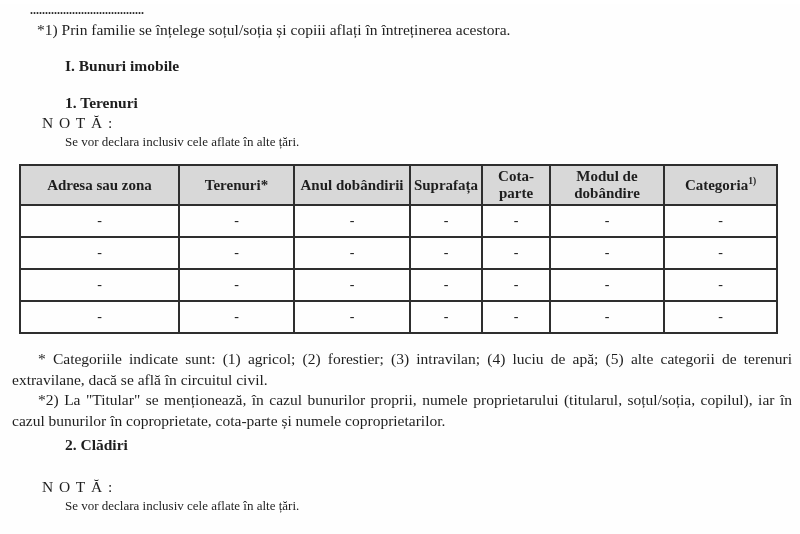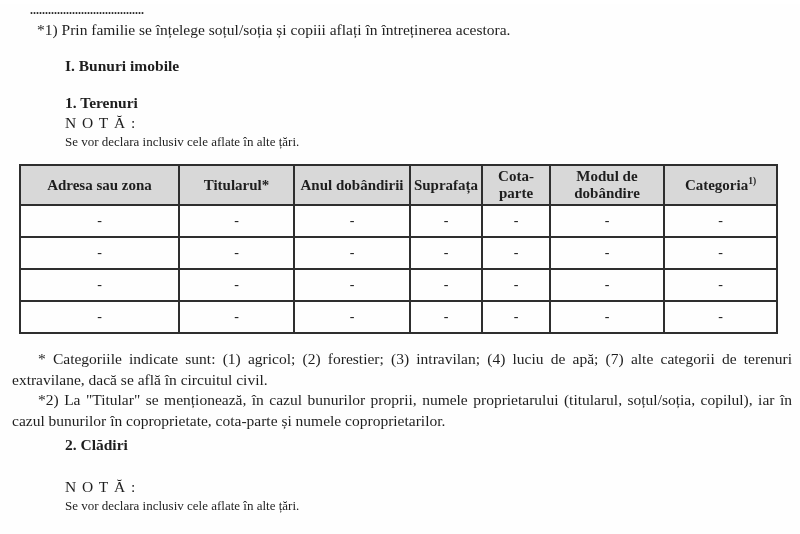--- a/index.html
+++ b/index.html
@@ -37,21 +37,21 @@
   }
   .heading {
     font-weight: bold;
     font-size: 15.5px;
     line-height: 19px;
     margin: 0 0 0 65px;
   }
   .section-title { margin-top: 16px; }
   .sub-title    { margin-top: 18px; }
   .nota-label {
-    margin: 2px 0 0 65px;
+    margin: 2px 0 0 42px;
     font-size: 15.5px;
     line-height: 18px;
     letter-spacing: 1px;
   }
   .nota-text {
     margin: 0 0 0 65px;
     font-size: 13px;
     line-height: 19px;
   }
   table.decl {
@@ -119,21 +119,21 @@
       <col style="width:115px">
       <col style="width:116px">
       <col style="width:72px">
       <col style="width:68px">
       <col style="width:114px">
       <col style="width:113px">
     </colgroup>
     <thead>
       <tr>
         <th>Adresa sau zona</th>
-        <th>Titularul*</th>
+        <th>Terenuri*</th>
         <th>Anul dobândirii</th>
         <th>Suprafața</th>
         <th>Cota-parte</th>
         <th>Modul de dobândire</th>
         <th><span>Categoria</span><sup>1)</sup></th>
       </tr>
     </thead>
     <tbody>
         <tr>
           <td>-</td>
@@ -168,21 +168,21 @@
           <td>-</td>
           <td>-</td>
           <td>-</td>
           <td>-</td>
           <td>-</td>
         </tr>
       </tbody>
   </table>
 
   <div class="footnotes">
-    <p class="footnote">* Categoriile indicate sunt: (1) agricol; (2) forestier; (3) intravilan; (4) luciu de apă; (7) alte categorii de terenuri extravilane, dacă se află în circuitul civil.</p>
+    <p class="footnote">* Categoriile indicate sunt: (1) agricol; (2) forestier; (3) intravilan; (4) luciu de apă; (5) alte categorii de terenuri extravilane, dacă se află în circuitul civil.</p>
     <p class="footnote">*2) La "Titular" se menționează, în cazul bunurilor proprii, numele proprietarului (titularul, soțul/soția, copilul), iar în cazul bunurilor în coproprietate, cota-parte și numele coproprietarilor.</p>
   </div>
 
   <div class="heading cladiri-title">2. Clădiri</div>
 
   <div class="nota-label nota2-label">N O T Ă :</div>
   <div class="nota-text">Se vor declara inclusiv cele aflate în alte țări.</div>
 
 </div>
 

